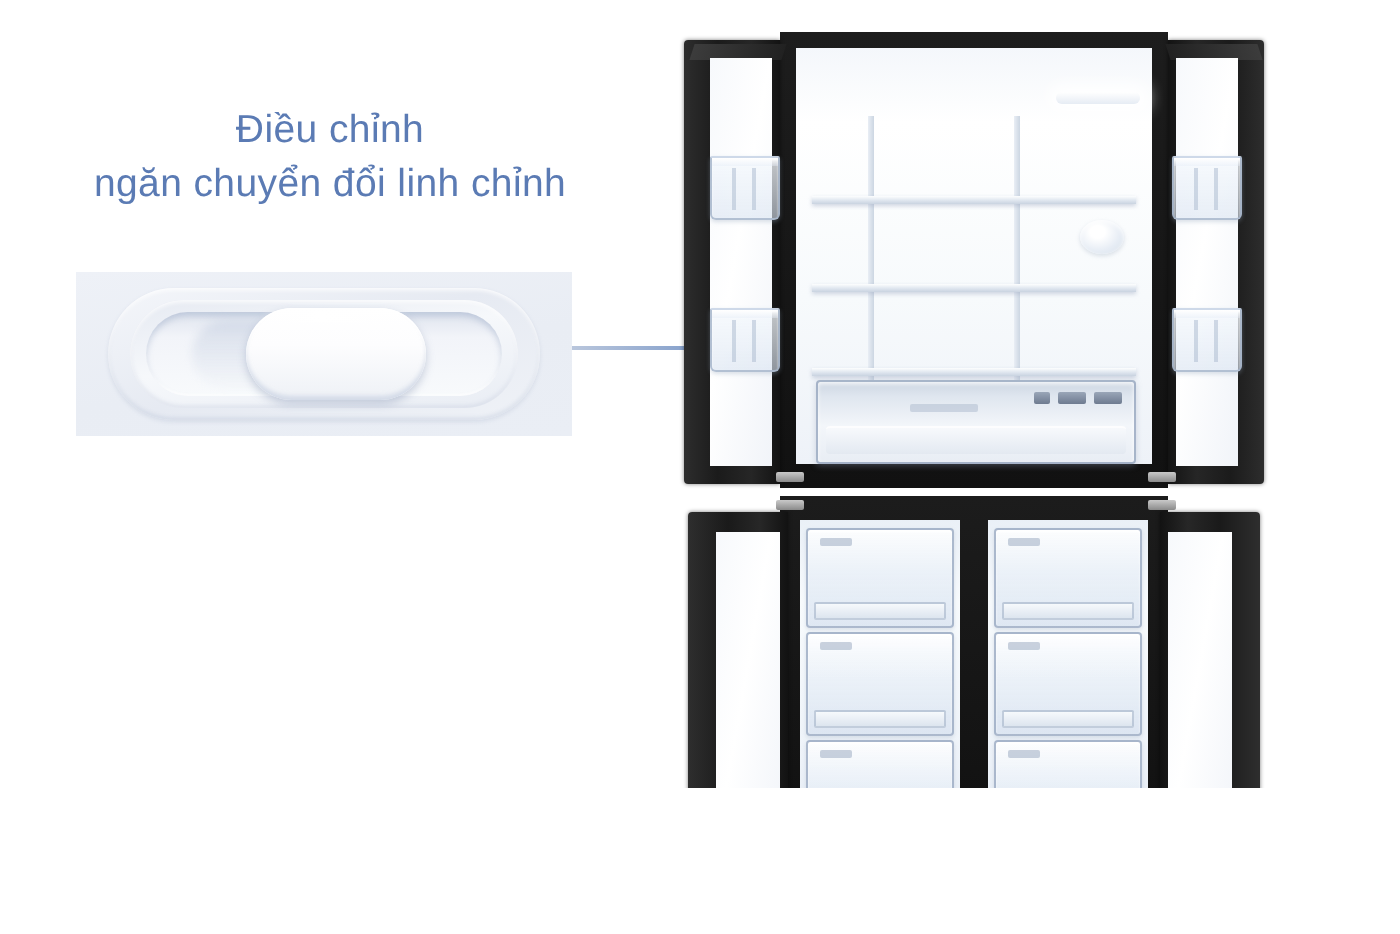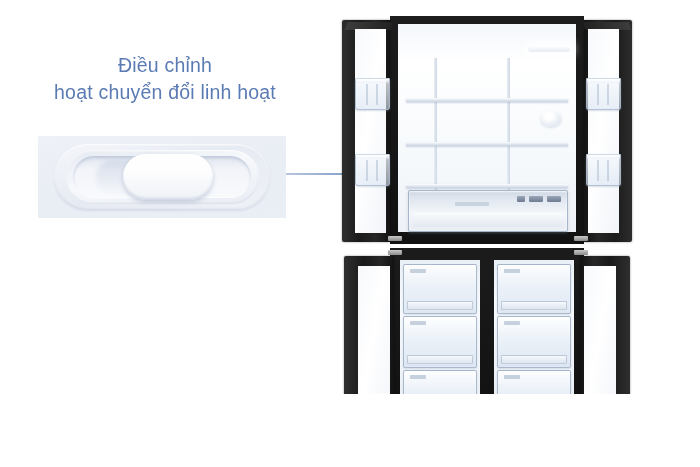--- a/index.html
+++ b/index.html
@@ -321,21 +321,21 @@
     border-radius: 1px;
   }
 </style>
 </head>
 <body>
 
 <div id="stage">
 
   <div class="caption">
     <span class="line1">Điều chỉnh</span>
-    <span class="line2">hoạt chuyển đổi linh hoạt</span>
+    <span class="line2">ngăn chuyển đổi linh chỉnh</span>
   </div>
 
   <div class="inset">
     <div class="ring-outer"></div>
     <div class="ring-mid"></div>
     <div class="track"></div>
     <div class="track-shade"></div>
     <div class="knob"></div>
     <div class="knob-hl"></div>
   </div>

